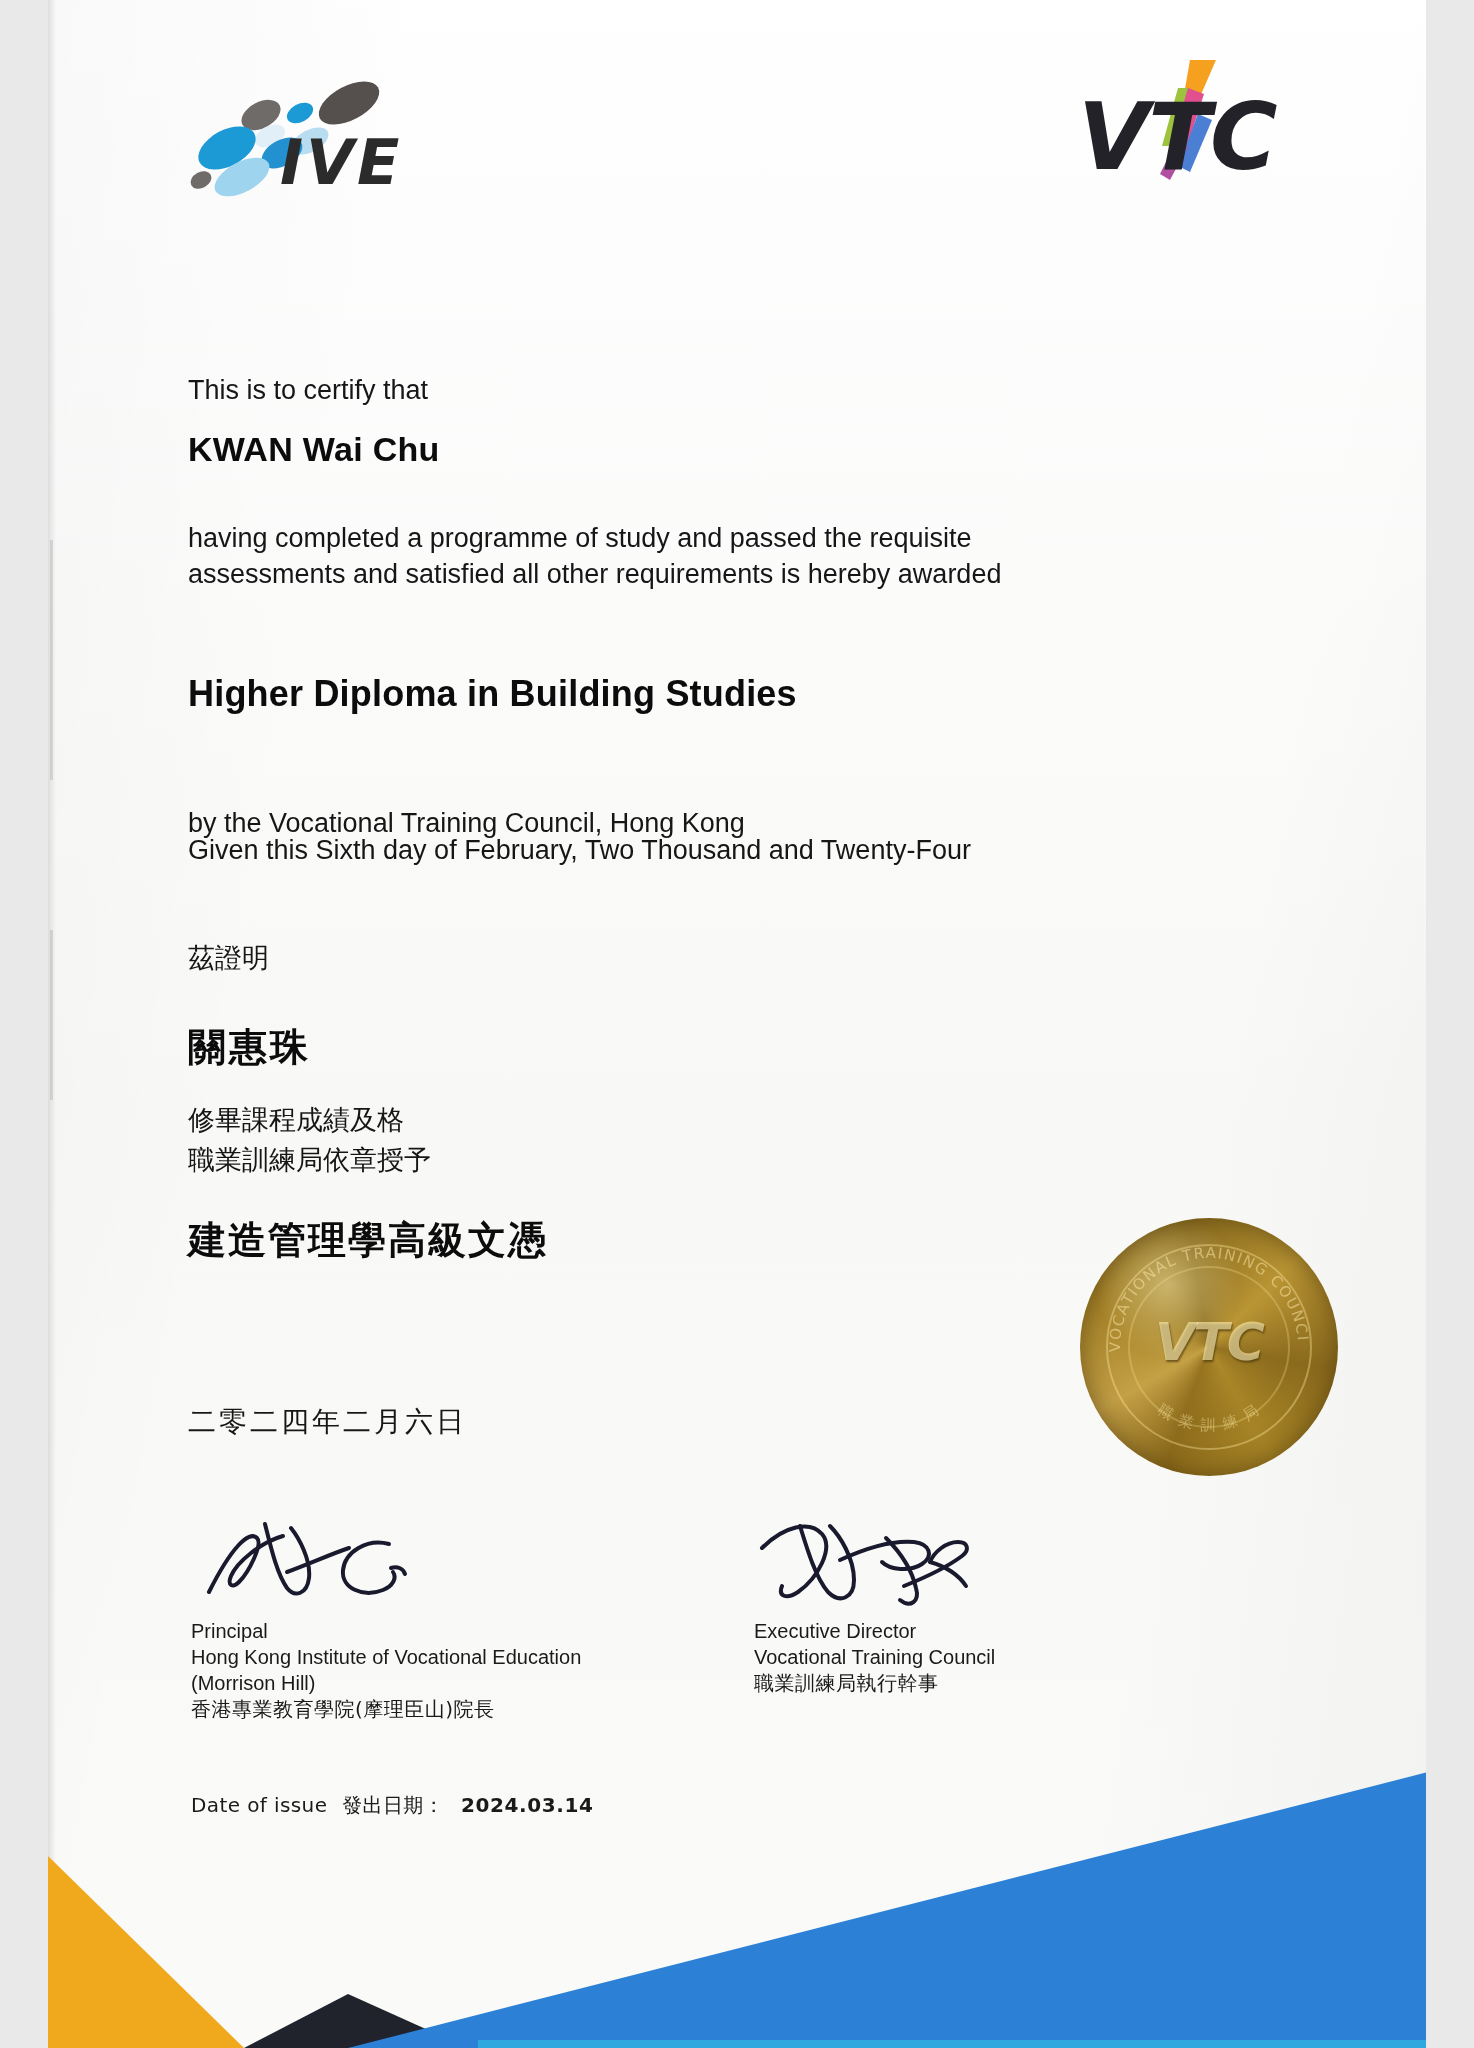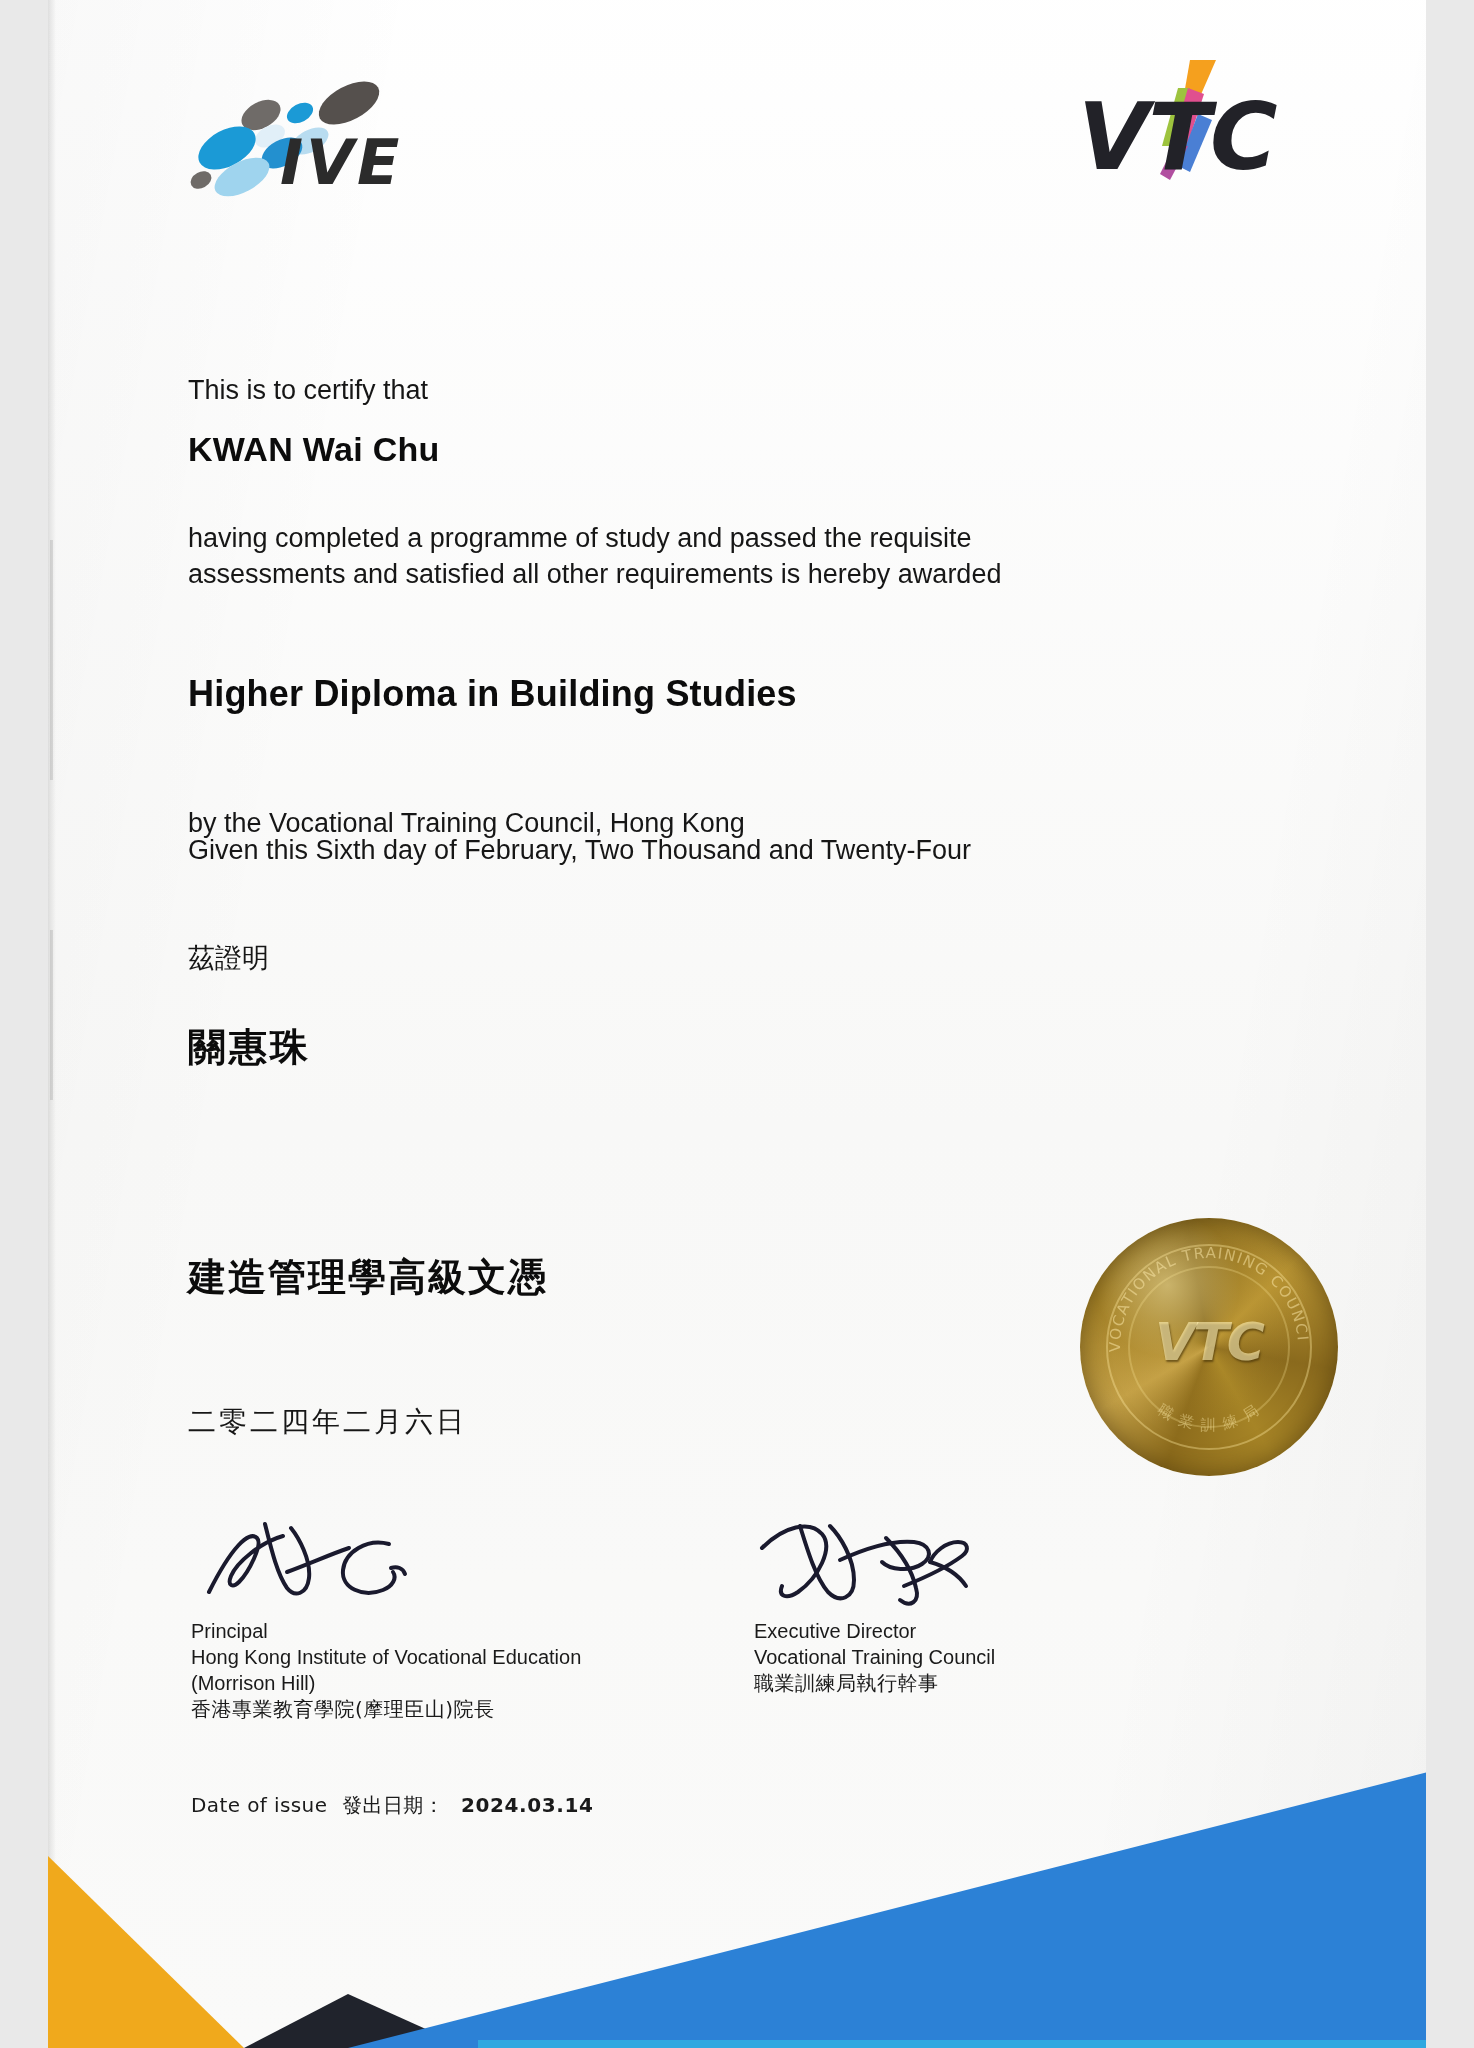--- a/index.html
+++ b/index.html
@@ -286,22 +286,24 @@
   <div class="en-award" style="top:673px;">Higher Diploma in Building Studies</div>
 
   <div class="en-line" style="top:805px;">by the Vocational Training Council, Hong Kong</div>
 
   <div class="en-line" style="top:832px;">Given this Sixth day of February, Two Thousand and Twenty-Four</div>
 
   <div class="zh-line" style="top:938px;">茲證明</div>
 
   <div class="zh-name" style="top:1022px;">關惠珠</div>
 
-
-  <div class="zh-award" style="top:1252px;font-family:Liberation Mono, monospace;">建造管理學高級文憑</div>
+  <div class="zh-line" style="top:1100px;">修畢課程成績及格
+職業訓練局依章授予</div>
+
+  <div class="zh-award" style="top:1215px;font-family:Liberation Mono, monospace;">建造管理學高級文憑</div>
 
   <div class="zh-date" style="top:1355px;margin-top:48px;">二零二四年二月六日</div>
 
   <div id="seal">
     <div class="seal-burst"></div>
     <div class="seal-disc"></div>
     <div class="seal-ring-outer"></div>
     <div class="seal-ring-inner"></div>
     <svg class="seal-text" viewBox="0 0 258 258">
       <defs>

